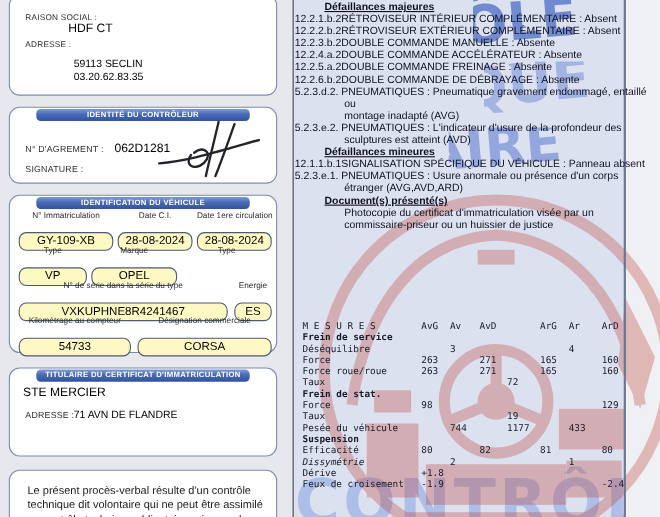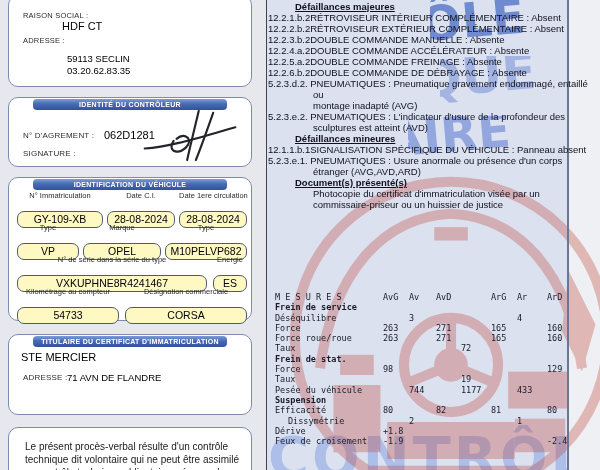--- a/index.html
+++ b/index.html
@@ -186,21 +186,21 @@
         <span class="m-sec" style="left: 7px;">Suspension</span>
       </div>
       <div class="m-row">
         <span style="left: 7px;">Efficacité</span>
         <span style="left: 115px;">80</span>
         <span style="left: 168px;">82</span>
         <span style="left: 223px;">81</span>
         <span style="left: 279px;">80</span>
       </div>
       <div class="m-row">
-        <span style="left: 20px;">Dissymétrie</span>
+        <span style="left: 7px; font-style: italic;">Dissymétrie</span>
         <span style="left: 141px;">2</span>
         <span style="left: 249px;">1</span>
       </div>
       <div class="m-row">
         <span style="left: 7px;">Dérive</span>
         <span style="left: 115px;">+1.8</span>
       </div>
       <div class="m-row">
         <span style="left: 7px;">Feux de croisement</span>
         <span style="left: 115px;">-1.9</span>
@@ -250,21 +250,20 @@
     <div class="vf" style="left:8px;top:45px;width:62px;">
       <div class="vf-label">Type</div>
       <div class="vf-box">VP</div>
     </div>
     <div class="vf" style="left:74px;top:45px;width:78px;">
       <div class="vf-label">Marque</div>
       <div class="vf-box">OPEL</div>
     </div>
     <div class="vf" style="left:156px;top:45px;width:82px;">
       <div class="vf-label">Type</div>
-      <div class="vf-box">M10PELVP682</div>
     </div>
 
     <div class="vf" style="left:8px;top:77px;width:190px;">
       <div class="vf-label">N° de série dans la série du type</div>
       <div class="vf-box">VXKUPHNE8R4241467</div>
     </div>
     <div class="vf" style="left:204px;top:77px;width:34px;">
       <div class="vf-label">Energie</div>
       <div class="vf-box">ES</div>
     </div>

